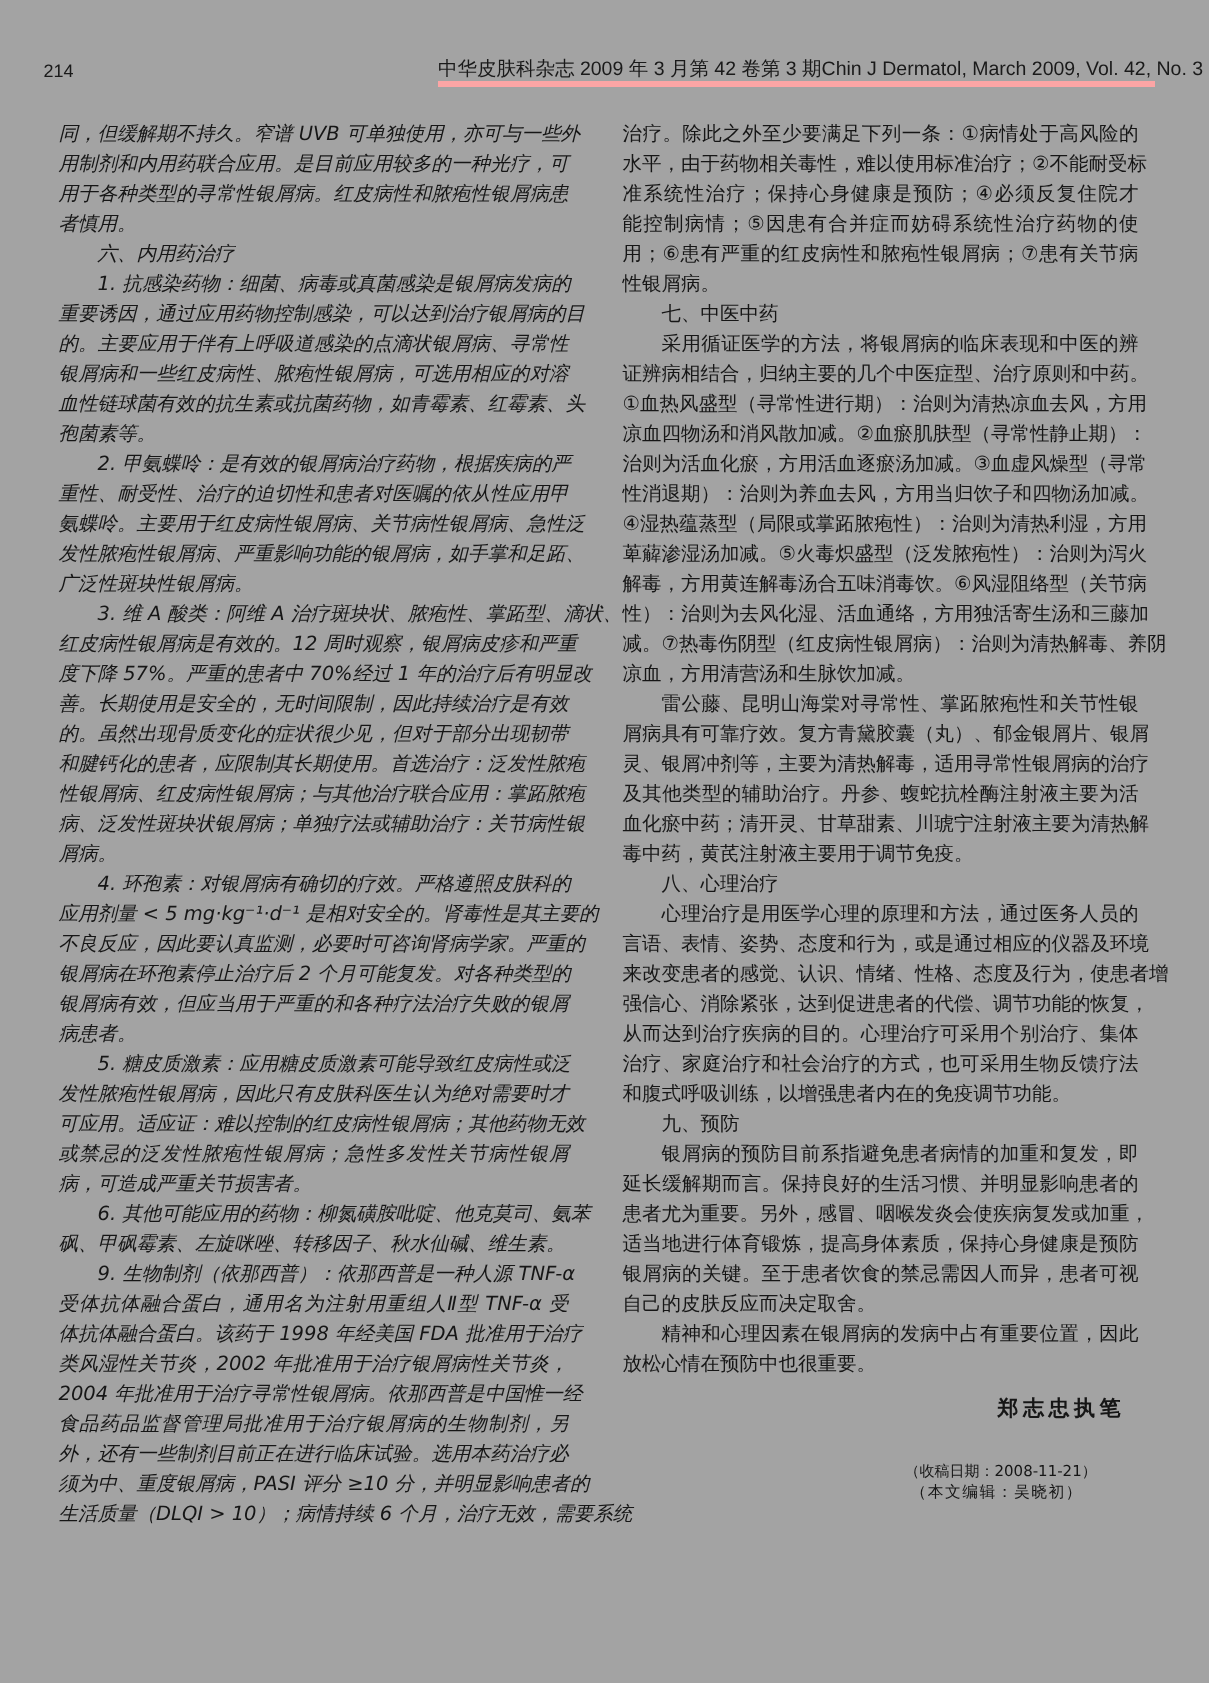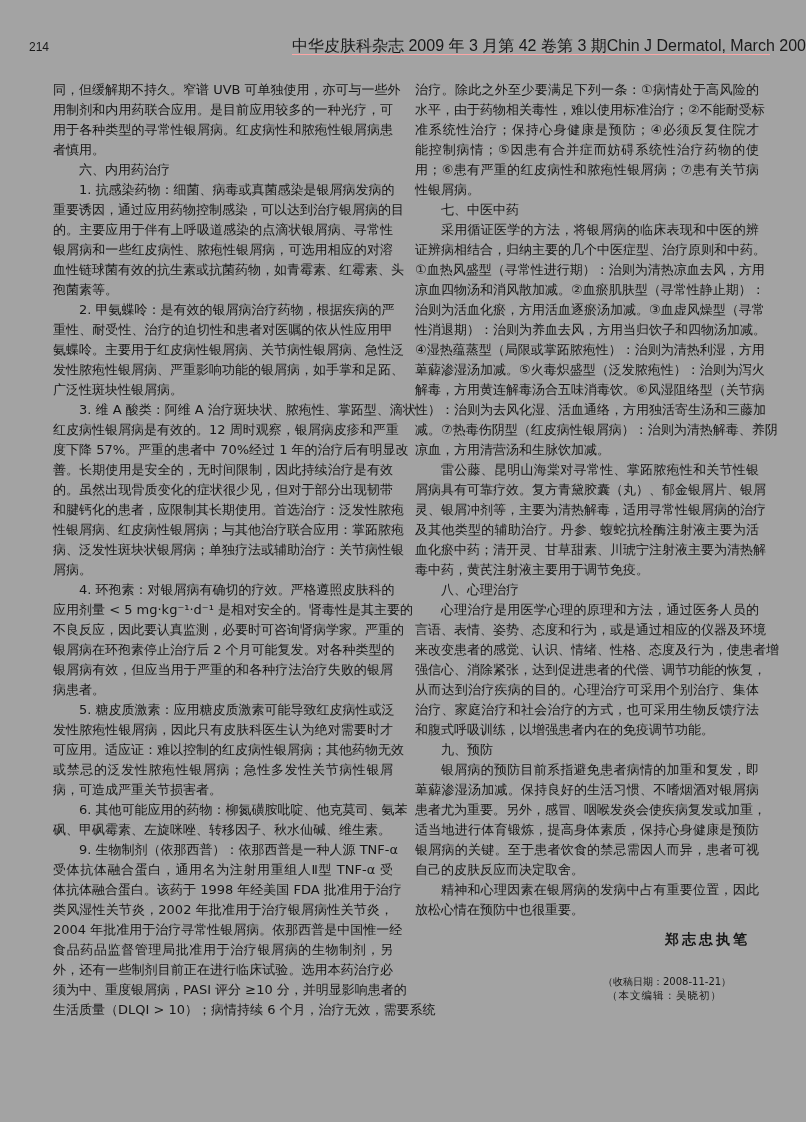--- a/index.html
+++ b/index.html
@@ -14,29 +14,29 @@
   }
   .pnum {
     position: absolute; left: 29px; top: 40px;
     font-family: "Liberation Sans", sans-serif;
     font-size: 12px; line-height: 14px; color: #1a1a1a;
   }
   .running {
     position: absolute; left: 292px; top: 39px; width: 478px;
     display: flex; justify-content: space-between; align-items: baseline;
     font-family: "Liberation Sans", sans-serif;
-    font-size: 16px; line-height: 14px; color: #1a1a1a;
-    border-bottom: 1px solid #fca5a5; padding-bottom: 1px;
+    font-size: 13px; line-height: 14px; color: #1a1a1a;
+    border-bottom: 4px solid #fca5a5; padding-bottom: 1px;
     white-space: nowrap;
   }
   .col {
     position: absolute; top: 80px;
     font-size: 13px; line-height: 20px;
   }
-  .col.left { left: 53px; width: 340px; }
+  .col.left { left: 39px; width: 340px; font-style: italic; }
   .col.right { left: 415px; width: 344px; }
   .ln {
     height: 20px;
     white-space: nowrap;
     text-align: justify;
     text-align-last: justify;
     text-justify: inter-character;
   }
   .ln.ind { text-indent: 2em; }
   .ln.end { text-align: left; text-align-last: left; }
@@ -170,21 +170,21 @@
       <div class="ln">言语、表情、姿势、态度和行为，或是通过相应的仪器及环境</div>
       <div class="ln">来改变患者的感觉、认识、情绪、性格、态度及行为，使患者增</div>
       <div class="ln">强信心、消除紧张，达到促进患者的代偿、调节功能的恢复，</div>
       <div class="ln">从而达到治疗疾病的目的。心理治疗可采用个别治疗、集体</div>
       <div class="ln">治疗、家庭治疗和社会治疗的方式，也可采用生物反馈疗法</div>
       <div class="ln end">和腹式呼吸训练，以增强患者内在的免疫调节功能。</div>
     </div>
     <div class="ln heading">九、预防</div>
     <div>
       <div class="ln ind">银屑病的预防目前系指避免患者病情的加重和复发，即</div>
-      <div class="ln">萆薢渗湿汤加减。保持良好的生活习惯、不嗜烟酒对银屑病</div>
+      <div class="ln">延长缓解期而言。保持良好的生活习惯、并明显影响患者的</div>
       <div class="ln">患者尤为重要。另外，感冒、咽喉发炎会使疾病复发或加重，</div>
       <div class="ln">适当地进行体育锻炼，提高身体素质，保持心身健康是预防</div>
       <div class="ln">银屑病的关键。至于患者饮食的禁忌需因人而异，患者可视</div>
       <div class="ln end">自己的皮肤反应而决定取舍。</div>
     </div>
     <div>
       <div class="ln ind">精神和心理因素在银屑病的发病中占有重要位置，因此</div>
       <div class="ln end">放松心情在预防中也很重要。</div>
     </div>
   </div>

